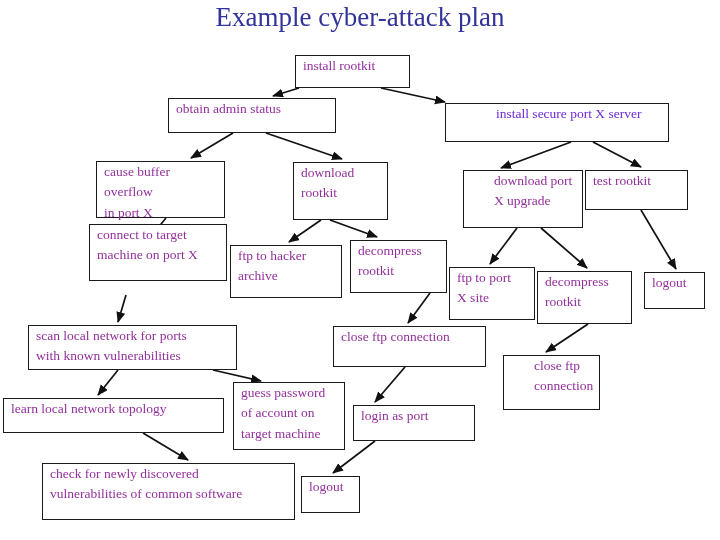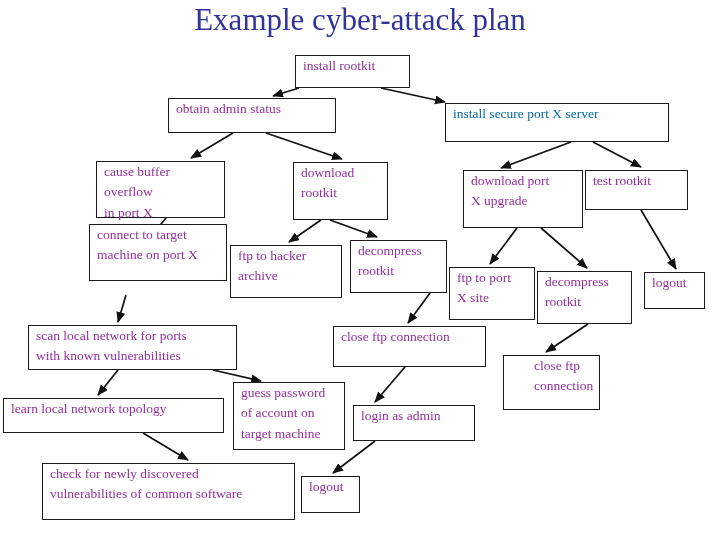--- a/index.html
+++ b/index.html
@@ -15,21 +15,21 @@
     font-family: "Liberation Serif", "DejaVu Serif", serif;
     overflow: hidden;
   }
   .slide-title {
     position: absolute;
     top: 2px;
     left: 0;
     width: 720px;
     margin: 0;
     text-align: center;
-    font-size: 31px;
+    font-size: 27px;
     font-weight: 500;
     letter-spacing: 0px;
   }
   #edge-layer {
     position: absolute;
     top: 0;
     left: 0;
     width: 720px;
     height: 540px;
   }
@@ -84,31 +84,31 @@
       </g>
   </svg>
   <div id="node-layer">
       <div class="node" style="left: 295px; top: 55px; width: 115px; height: 33px; border: 1.5px solid rgb(26, 26, 26); background: rgb(255, 255, 255);">
         <span class="node-label" style="color: rgb(147, 48, 156);">install rootkit</span>
       </div>
       <div class="node" style="left: 168px; top: 98px; width: 168px; height: 35px; border: 1.5px solid rgb(26, 26, 26); background: rgb(255, 255, 255);">
         <span class="node-label" style="color: rgb(147, 48, 156);">obtain admin status</span>
       </div>
       <div class="node" style="left: 445px; top: 103px; width: 224px; height: 39px; border: 1.5px solid rgb(26, 26, 26); background: rgb(255, 255, 255);">
-        <span class="node-label" style="color: #0369a1;">install secure port X server</span>
+        <span class="node-label" style="color: #6d28d9; margin-left: 43px;">install secure port X server</span>
       </div>
       <div class="node" style="left: 96px; top: 161px; width: 129px; height: 57px; border: 1.5px solid rgb(26, 26, 26); background: rgb(255, 255, 255);">
         <span class="node-label" style="color: rgb(147, 48, 156);">cause buffer overflow
 in port X</span>
       </div>
       <div class="node" style="left: 293px; top: 162px; width: 95px; height: 58px; border: 1.5px solid rgb(26, 26, 26); background: rgb(255, 255, 255);">
         <span class="node-label" style="color: rgb(147, 48, 156);">download
 rootkit</span>
       </div>
-      <div class="node" style="left: 463px; top: 170px; width: 120px; height: 58px; border: 1.5px solid rgb(26, 26, 26); background: rgb(255, 255, 255);">
+      <div class="node" style="left: 463px; top: 170px; width: 120px; height: 58px; border: 1.5px solid rgb(26, 26, 26); background: rgb(255, 255, 255); padding-left: 23px;">
         <span class="node-label" style="color: rgb(147, 48, 156);">download port
 X upgrade</span>
       </div>
       <div class="node" style="left: 585px; top: 170px; width: 103px; height: 40px; border: 1.5px solid rgb(26, 26, 26); background: rgb(255, 255, 255);">
         <span class="node-label" style="color: rgb(147, 48, 156);">test rootkit</span>
       </div>
       <div class="node" style="left: 89px; top: 224px; width: 138px; height: 57px; border: 1.5px solid rgb(26, 26, 26); background: rgb(255, 255, 255);">
         <span class="node-label" style="color: rgb(147, 48, 156);">connect to target
 machine on port X</span>
       </div>
@@ -144,21 +144,21 @@
       </div>
       <div class="node" style="left: 3px; top: 398px; width: 221px; height: 35px; border: 1.5px solid rgb(26, 26, 26); background: rgb(255, 255, 255);">
         <span class="node-label" style="color: rgb(147, 48, 156);">learn local network topology</span>
       </div>
       <div class="node" style="left: 233px; top: 382px; width: 112px; height: 68px; border: 1.5px solid rgb(26, 26, 26); background: rgb(255, 255, 255);">
         <span class="node-label" style="color: rgb(147, 48, 156);">guess password
 of account on
 target machine</span>
       </div>
       <div class="node" style="left: 353px; top: 405px; width: 122px; height: 36px; border: 1.5px solid rgb(26, 26, 26); background: rgb(255, 255, 255);">
-        <span class="node-label" style="color: rgb(147, 48, 156);">login as admin</span>
+        <span class="node-label" style="color: rgb(147, 48, 156);">login as port</span>
       </div>
       <div class="node" style="left: 42px; top: 463px; width: 253px; height: 57px; border: 1.5px solid rgb(26, 26, 26); background: rgb(255, 255, 255);">
         <span class="node-label" style="color: rgb(147, 48, 156);">check for newly discovered
 vulnerabilities of common software</span>
       </div>
       <div class="node" style="left: 301px; top: 476px; width: 59px; height: 37px; border: 1.5px solid rgb(26, 26, 26); background: rgb(255, 255, 255);">
         <span class="node-label" style="color: rgb(147, 48, 156);">logout</span>
       </div>
     </div>
 </div>

